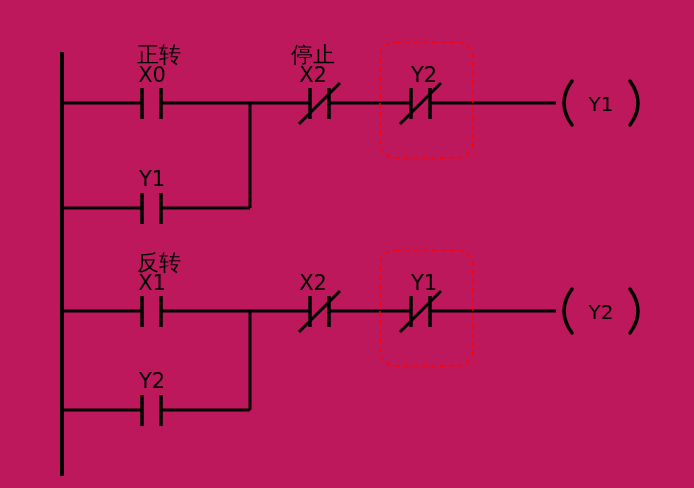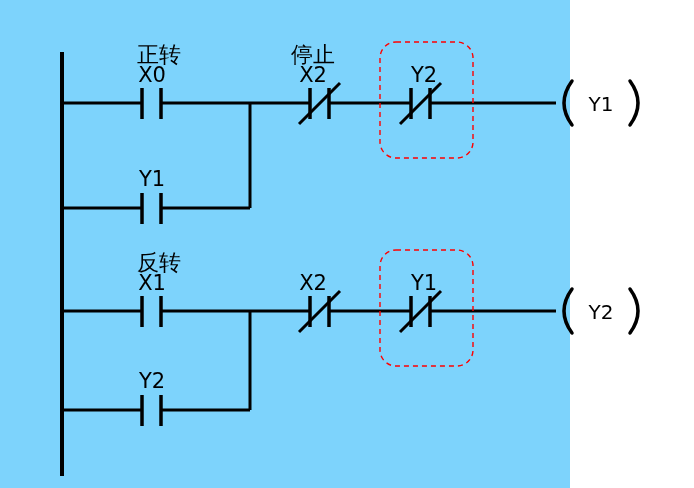--- a/index.html
+++ b/index.html
@@ -8,23 +8,23 @@
     background: #ffffff;
   }
   body {
     width: 694px;
     height: 488px;
     font-family: "DejaVu Sans", sans-serif;
     overflow: hidden;
   }
   #diagram-root {
     position: relative;
-    width: 570px;
+    width: 694px;
     height: 488px;
-    background: #7dd3fc;
+    background: #be185d;
   }
   svg#ladder {
     display: block;
     width: 694px;
     height: 488px;
   }
   .wire {
     stroke: #000000;
     stroke-width: 3;
     stroke-linecap: butt;

